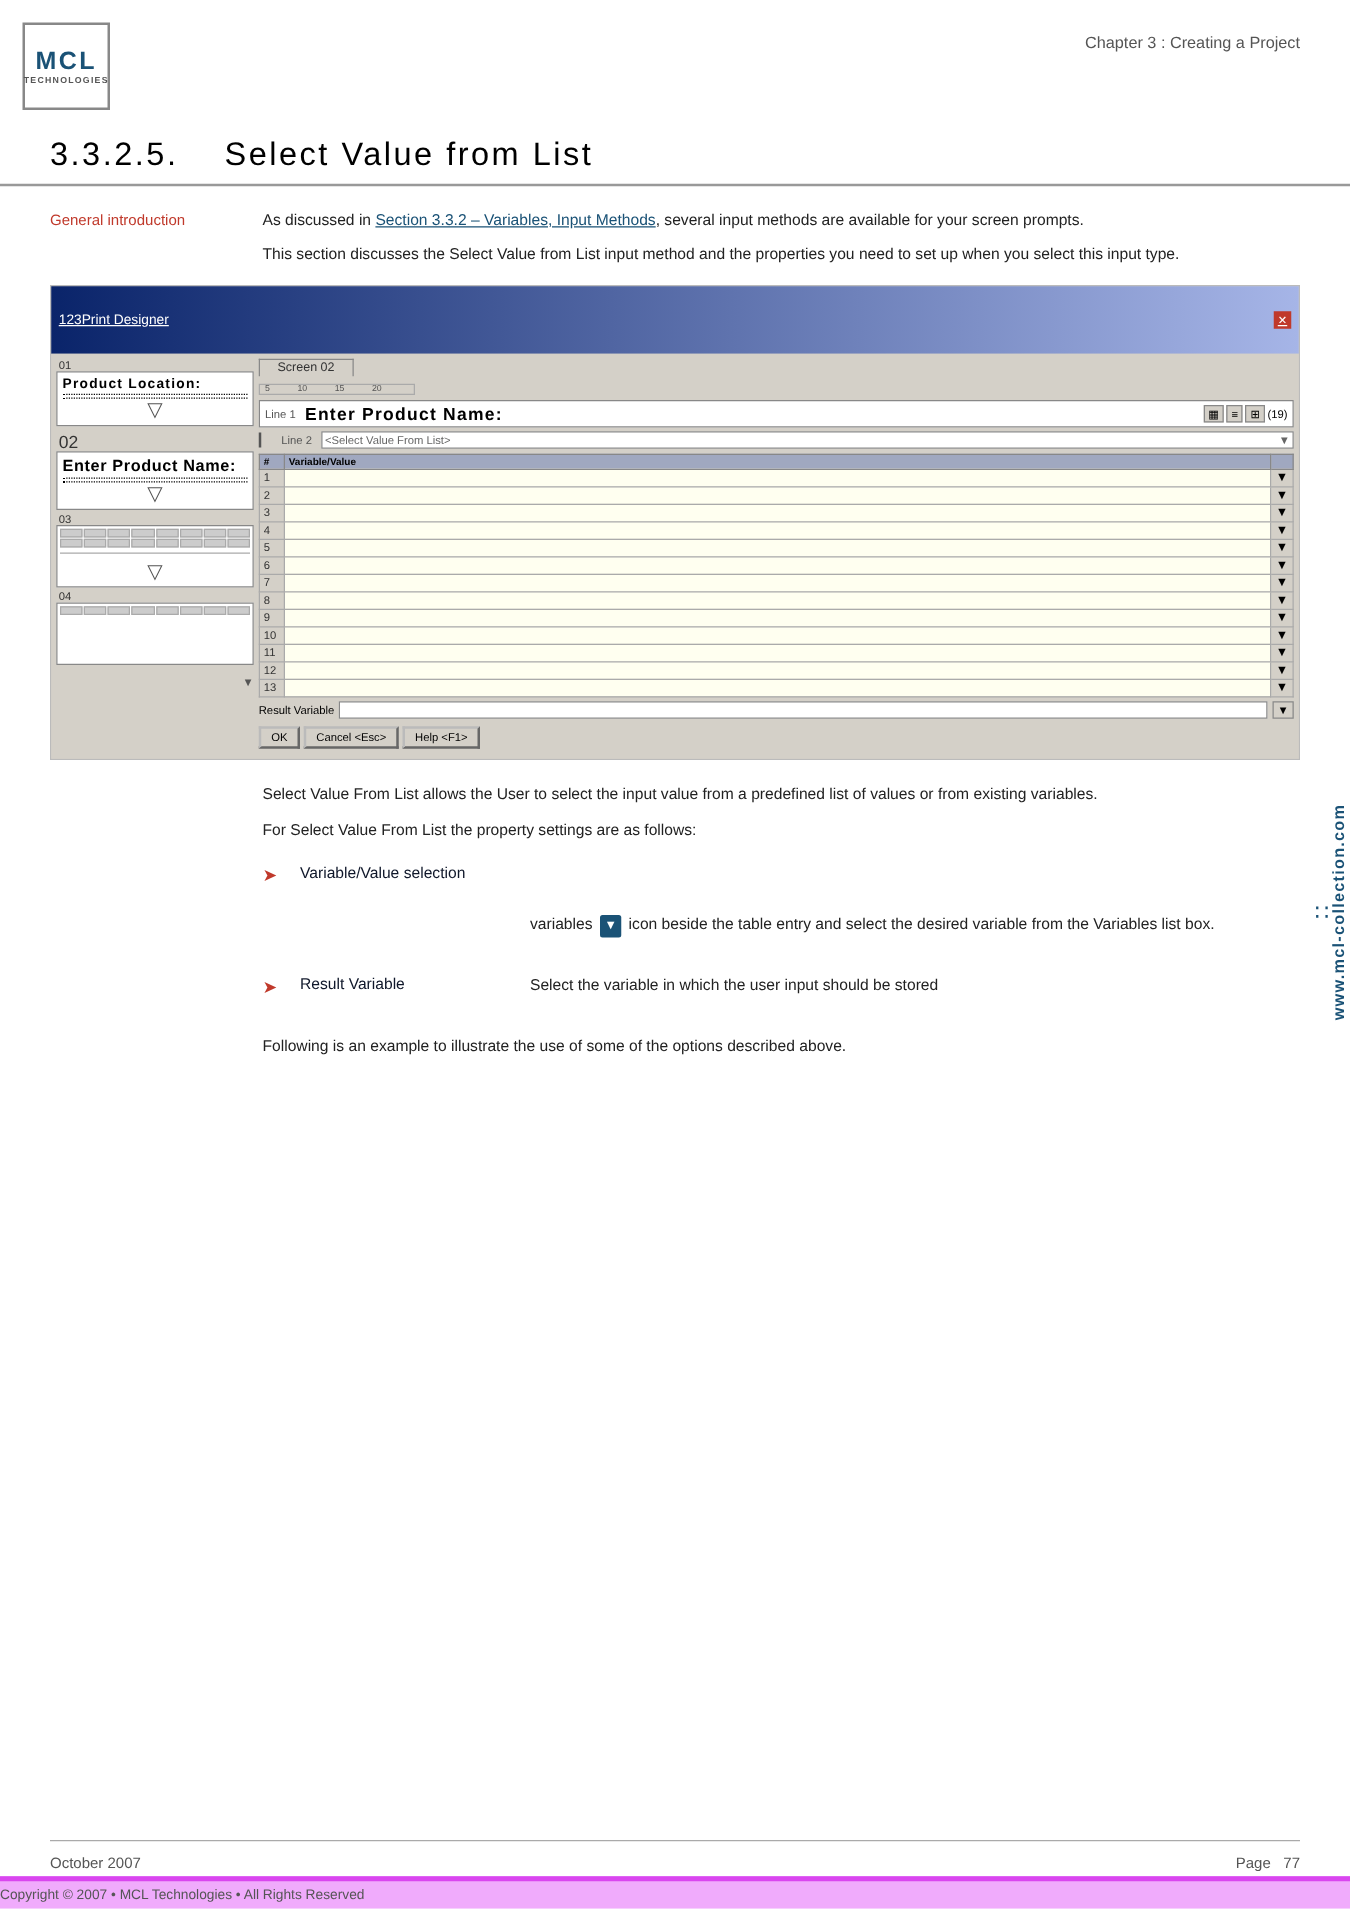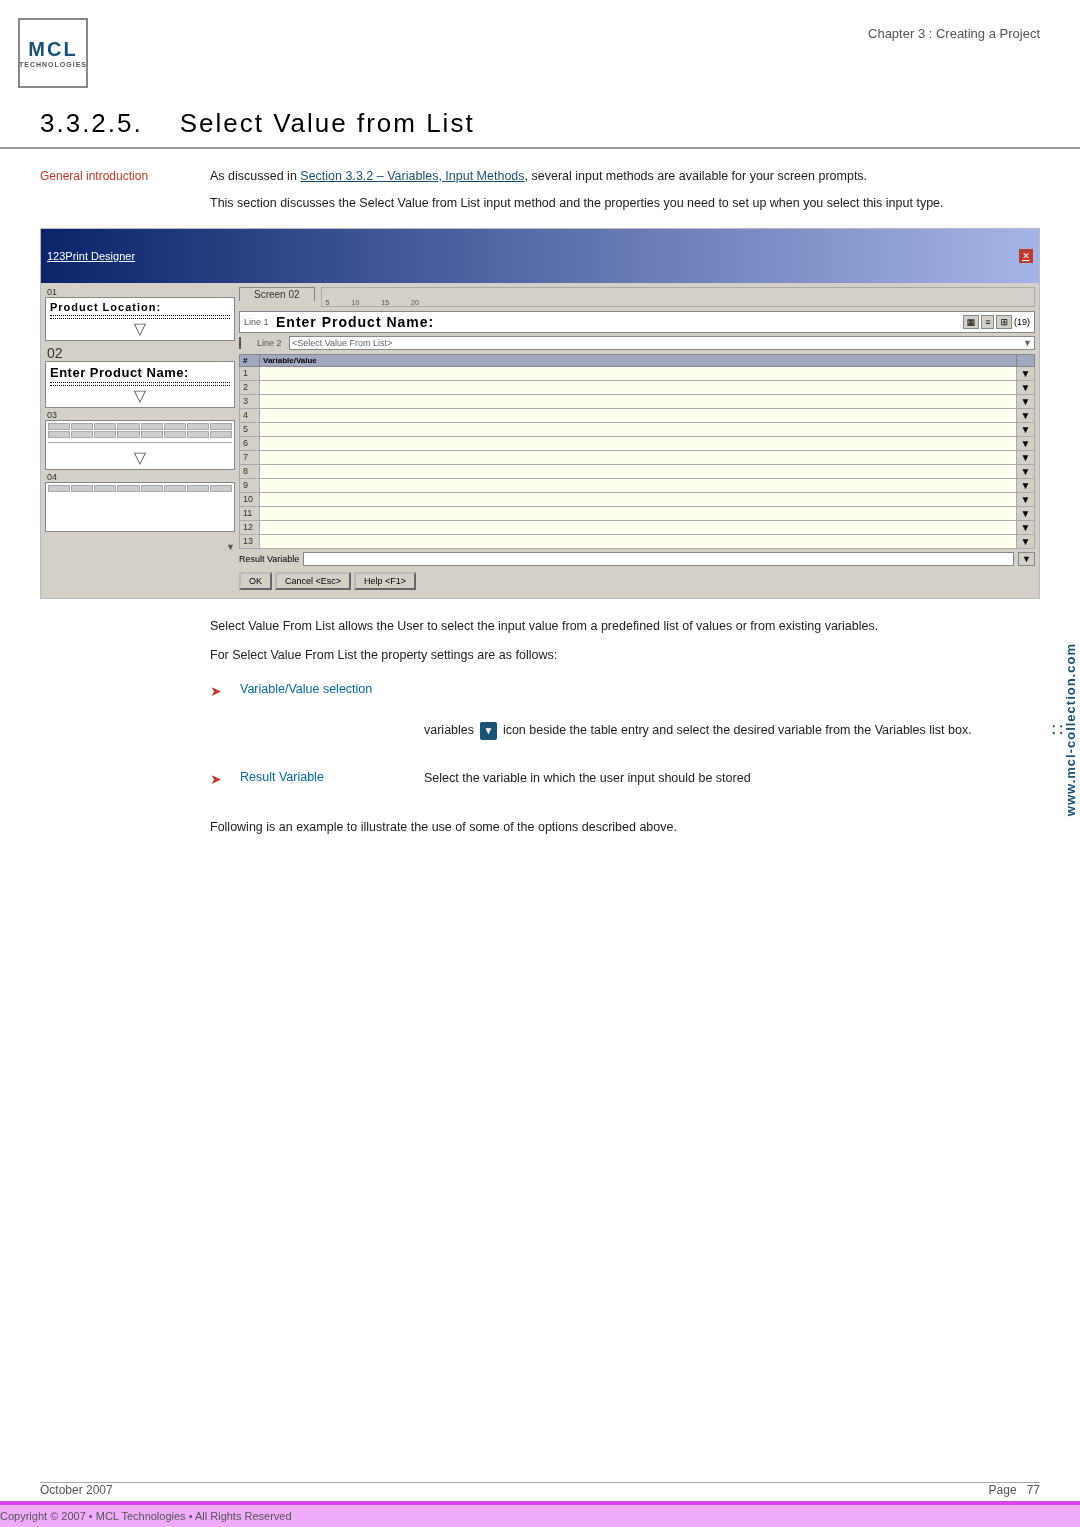--- a/index.html
+++ b/index.html
@@ -120,21 +120,21 @@
     }
     .dialog-body {
       background: #d4d0c8;
       display: flex;
       padding: 4px;
       gap: 4px;
     }
 
     
     .left-panel {
-      width: 190px;
+      width: 158px;
       flex-shrink: 0;
       background: #d4d0c8;
     }
     .screen-block {
       background: white;
       border: 1px solid #888;
       margin-bottom: 4px;
       padding: 3px 4px;
       min-height: 44px;
     }
@@ -188,20 +188,21 @@
     
     .right-panel {
       flex: 1;
       background: #d4d0c8;
     }
     .top-right {
       display: flex;
       align-items: flex-start;
       gap: 6px;
       margin-bottom: 4px;
+      flex-direction: column;
     }
     .screen-tab {
       background: #d4d0c8;
       border: 1px solid #888;
       border-bottom: none;
       padding: 1px 14px;
       font-size: 10px;
       color: #333;
     }
     .ruler-area {
@@ -347,21 +348,21 @@
       color: #c0392b;
       font-size: 14px;
       margin-top: 1px;
       flex-shrink: 0;
       width: 16px;
     }
     .bullet-term {
       width: 170px;
       flex-shrink: 0;
       font-size: 12.5px;
-      color: #0369a1;
+      color: #0f172a;
     }
     .bullet-desc {
       flex: 1;
       font-size: 12.5px;
       color: #222;
       line-height: 1.6;
     }
     .inline-v-icon {
       display: inline-block;
       background: #1a5276;
@@ -401,21 +402,21 @@
     
     .page-footer {
       position: absolute;
       bottom: 30px;
       left: 40px;
       right: 40px;
       display: flex;
       justify-content: space-between;
       align-items: center;
       border-top: 1px solid #aaa;
-      padding-top: 0;
+      padding-top: 10px;
     }
     .footer-date {
       font-size: 12px;
       color: #555;
     }
     .footer-page {
       font-size: 12px;
       color: #555;
     }
     .copyright-bar {

